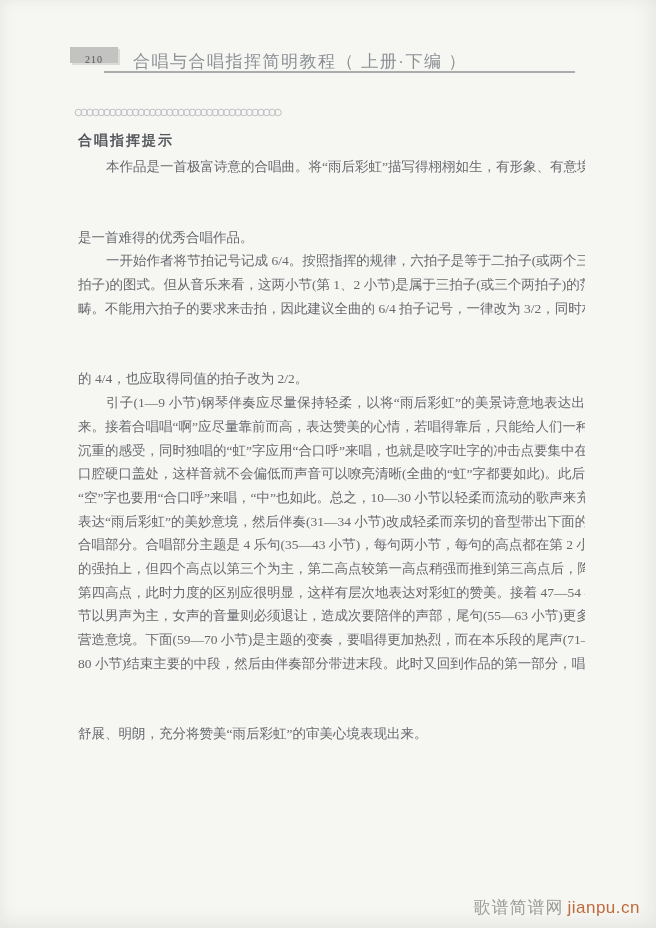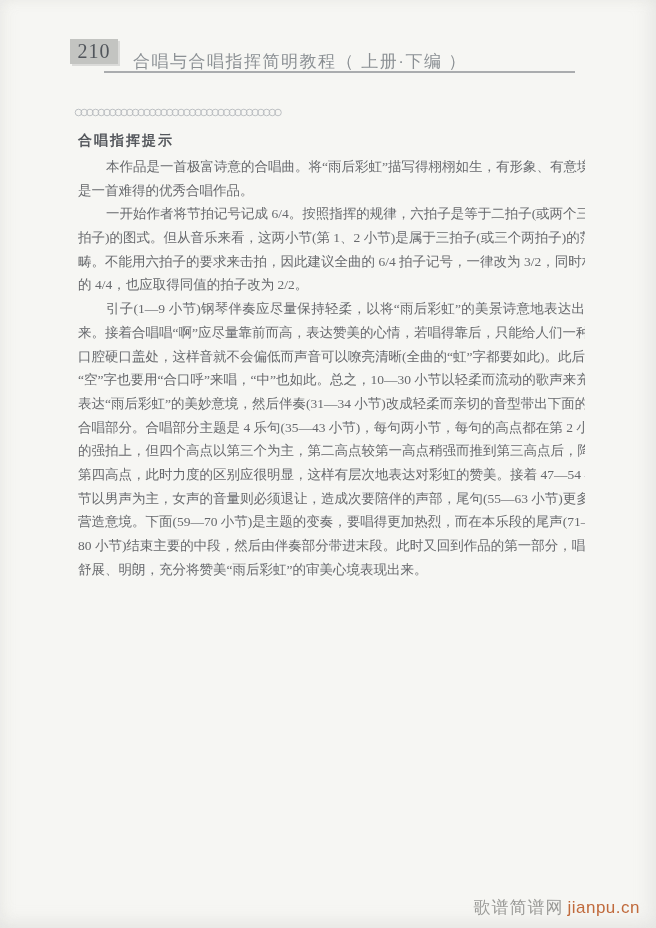--- a/index.html
+++ b/index.html
@@ -20,24 +20,24 @@
     background:var(--page-bg,#f6f6f3);
     font-family:"Liberation Serif", serif;
     position:relative;
     overflow:hidden;
   }
   .page{
     position:absolute;inset:0;
     box-shadow:inset -6px -6px 18px rgba(180,180,175,0.18), inset 4px 0 14px rgba(190,190,185,0.12);
   }
   .pagenum-box{
-    position:absolute;left:70px;top:39px;width:48px;height:25px;
+    position:absolute;left:70px;top:47px;width:48px;height:16px;
     background:var(--pagenum-bg,#c3c4c1);
     color:var(--pagenum-text,#51555b);
-    font-size:20px;line-height:25px;text-align:center;letter-spacing:1px;
+    font-size:10px;line-height:25px;text-align:center;letter-spacing:1px;
     box-shadow:2px 2px 0 rgba(140,140,138,0.25);
   }
   .book-title{
     position:absolute;left:133px;top:50px;
     font-size:17px;color:var(--header-text,#8b9094);letter-spacing:1.5px;
     font-family:"Liberation Sans", sans-serif;
     white-space:nowrap;
   }
   .header-rule{
     position:absolute;left:104px;top:71px;width:471px;height:2px;
@@ -54,21 +54,21 @@
   .body-text{
     position:absolute;left:78px;top:155px;width:507px;
     font-size:13.5px;color:var(--body-text,#67696d);
   }
   .line{
     height:23.7px;line-height:23.7px;
     text-align:justify;text-align-last:justify;
     white-space:nowrap;overflow:hidden;
   }
   .line.first{padding-left:28px;}
-  .line.last{text-align-last:left;}
+  .line.last{text-align-last:left;margin-top:47px;}
   .watermark{
     position:absolute;top:896px;right:16px;
     font-size:17px;letter-spacing:1px;
     color:var(--watermark-text,#9b9b98);
     white-space:nowrap;
   }
   .watermark .url{
     color:var(--watermark-url,#c06a3c);
     font-family:"Liberation Sans", sans-serif;
     letter-spacing:0.5px;
@@ -131,20 +131,21 @@
     <div class="line first">本作品是一首极富诗意的合唱曲。将“雨后彩虹”描写得栩栩如生，有形象、有意境，</div>
     <div class="line last">是一首难得的优秀合唱作品。</div>
 
     <div class="line first">一开始作者将节拍记号记成 6/4。按照指挥的规律，六拍子是等于二拍子(或两个三</div>
     <div class="line">拍子)的图式。但从音乐来看，这两小节(第 1、2 小节)是属于三拍子(或三个两拍子)的范</div>
     <div class="line">畴。不能用六拍子的要求来击拍，因此建议全曲的 6/4 拍子记号，一律改为 3/2，同时相邻</div>
     <div class="line last">的 4/4，也应取得同值的拍子改为 2/2。</div>
 
     <div class="line first">引子(1—9 小节)钢琴伴奏应尽量保持轻柔，以将“雨后彩虹”的美景诗意地表达出</div>
     <div class="line">来。接着合唱唱“啊”应尽量靠前而高，表达赞美的心情，若唱得靠后，只能给人们一种太</div>
+    <div class="line">沉重的感受，同时独唱的“虹”字应用“合口呼”来唱，也就是咬字吐字的冲击点要集中在</div>
     <div class="line">口腔硬口盖处，这样音就不会偏低而声音可以嘹亮清晰(全曲的“虹”字都要如此)。此后的</div>
     <div class="line">“空”字也要用“合口呼”来唱，“中”也如此。总之，10—30 小节以轻柔而流动的歌声来充分</div>
     <div class="line">表达“雨后彩虹”的美妙意境，然后伴奏(31—34 小节)改成轻柔而亲切的音型带出下面的</div>
     <div class="line">合唱部分。合唱部分主题是 4 乐句(35—43 小节)，每句两小节，每句的高点都在第 2 小节</div>
     <div class="line">的强拍上，但四个高点以第三个为主，第二高点较第一高点稍强而推到第三高点后，降到</div>
     <div class="line">第四高点，此时力度的区别应很明显，这样有层次地表达对彩虹的赞美。接着 47—54 小</div>
     <div class="line">节以男声为主，女声的音量则必须退让，造成次要陪伴的声部，尾句(55—63 小节)更多地</div>
     <div class="line">营造意境。下面(59—70 小节)是主题的变奏，要唱得更加热烈，而在本乐段的尾声(71—</div>
     <div class="line">80 小节)结束主要的中段，然后由伴奏部分带进末段。此时又回到作品的第一部分，唱得</div>
     <div class="line last">舒展、明朗，充分将赞美“雨后彩虹”的审美心境表现出来。</div>

